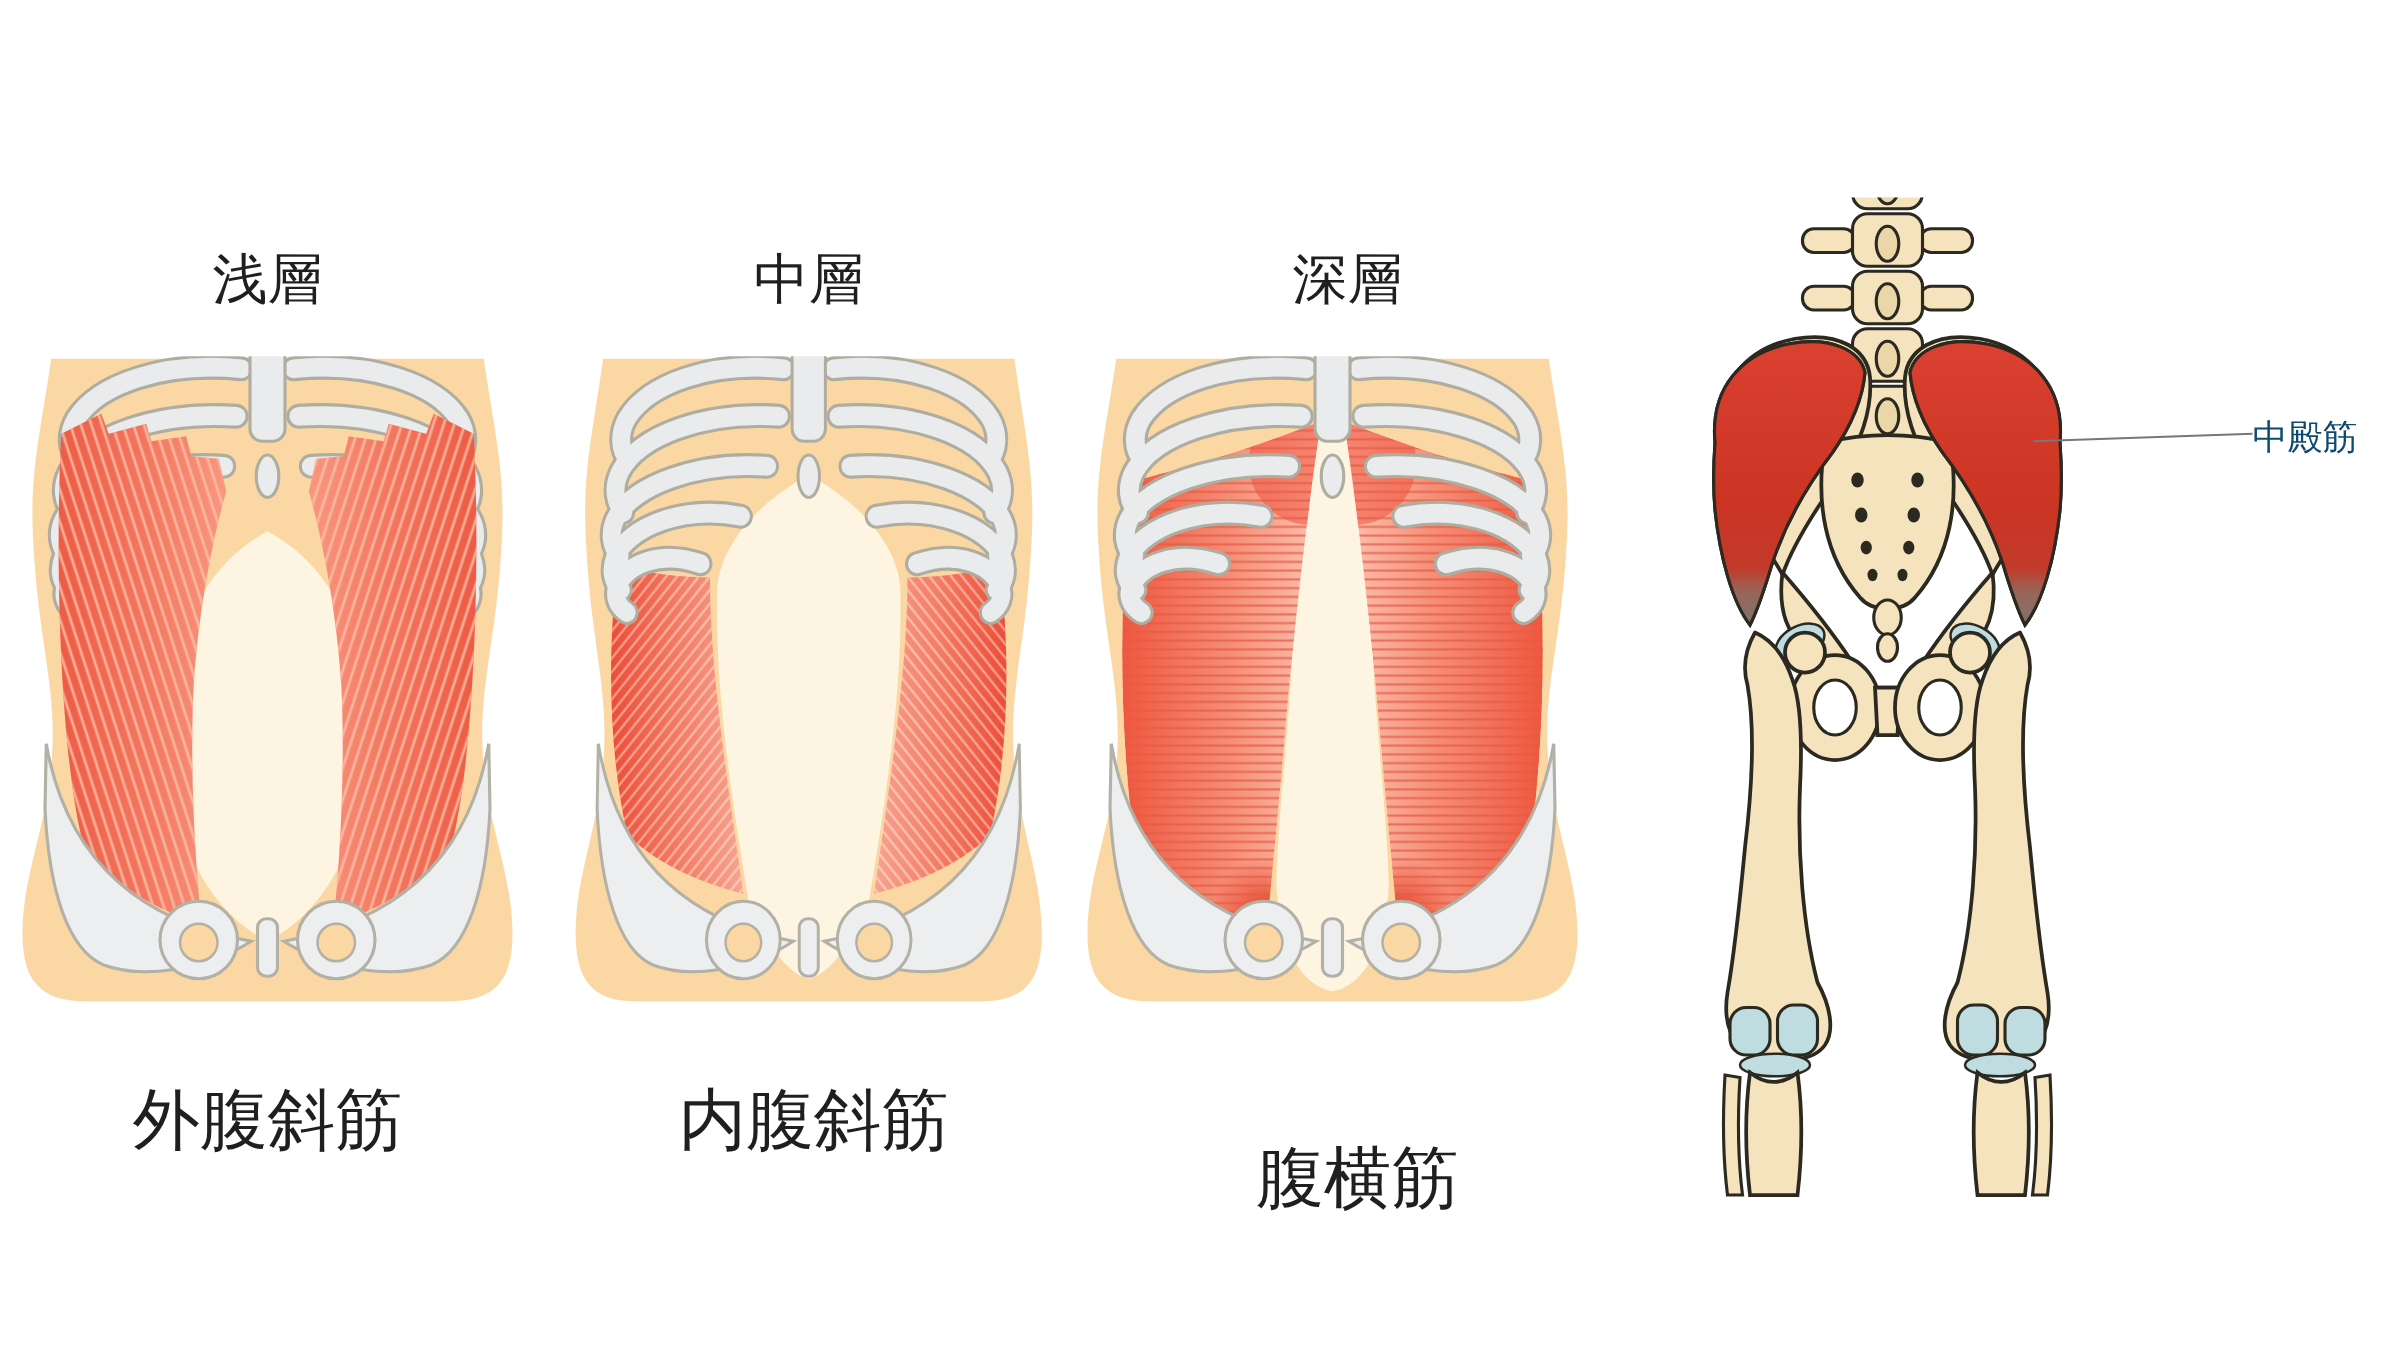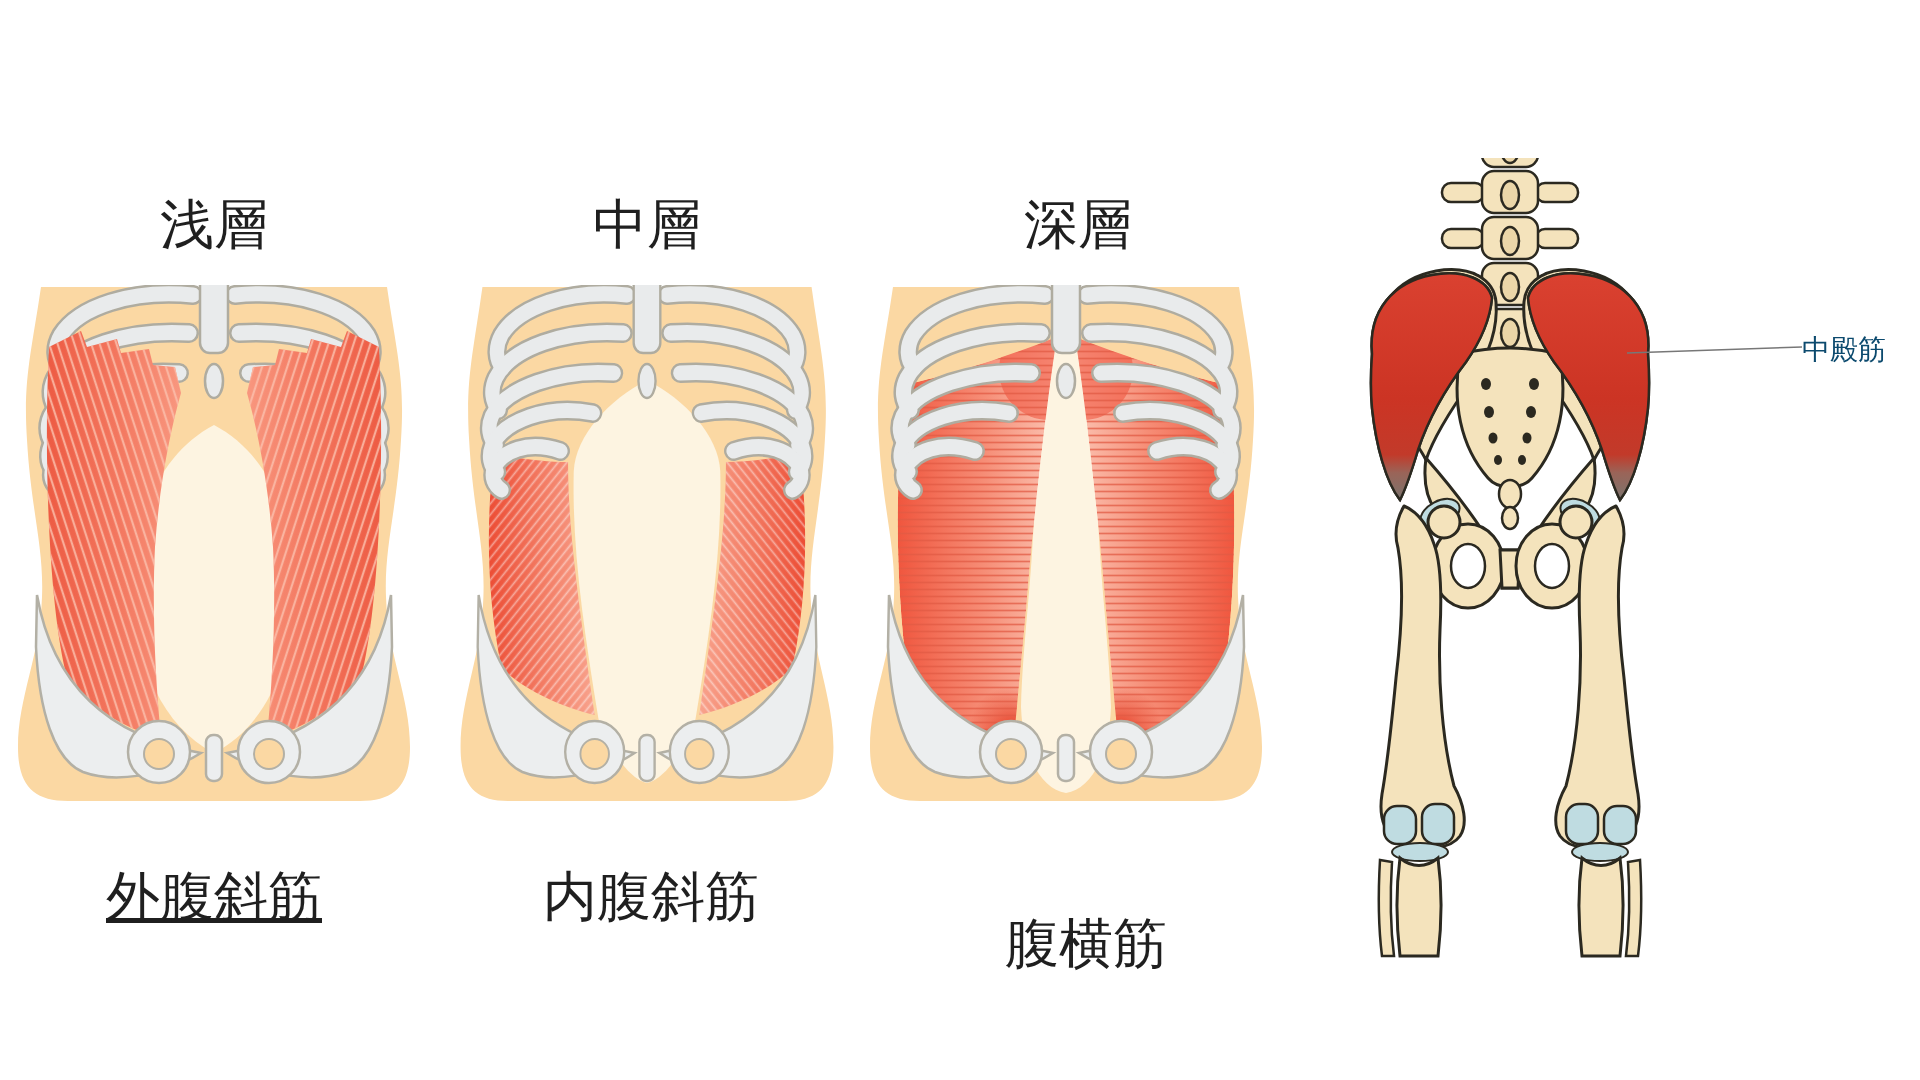--- a/index.html
+++ b/index.html
@@ -3,21 +3,21 @@
 <meta charset="utf-8">
 <style>
   html,body{margin:0;padding:0;}
   body{
     width:1920px;height:1080px;position:relative;background:#ffffff;
     font-family:"Liberation Sans","DejaVu Sans",sans-serif;overflow:hidden;
   }
   .abs{position:absolute;}
   .layer-label{
     position:absolute;top:196px;height:56px;line-height:56px;
-    font-size:54px;font-weight:500;color:#1f1f1f;text-align:center;
+    font-size:44px;font-weight:500;color:#1f1f1f;text-align:center;
   }
   .muscle-label{
     position:absolute;top:864px;height:64px;line-height:64px;
     font-size:54px;font-weight:500;color:#1f1f1f;text-align:center;
   }
   .annotation-label{
     position:absolute;left:1802px;top:333px;height:34px;line-height:34px;
     font-size:28px;font-weight:400;color:#0c4a6e;white-space:nowrap;
   }
   svg{display:block;}
@@ -198,21 +198,21 @@
     <use href="#ribset3" stroke="#AFACA0" stroke-width="20"></use>
     <use href="#ribset3" stroke="#E9EBEC" stroke-width="15"></use>
     <use href="#ribset3" transform="translate(410,0) scale(-1,1)" stroke="#AFACA0" stroke-width="20"></use>
     <use href="#ribset3" transform="translate(410,0) scale(-1,1)" stroke="#E9EBEC" stroke-width="15"></use>
     <rect x="191" y="-10" width="28" height="78" rx="10" fill="#E9EBEC" stroke="#AFACA0" stroke-width="2.5"></rect>
     <ellipse cx="205" cy="96" rx="9" ry="17" fill="#E9EBEC" stroke="#AFACA0" stroke-width="2.5"></ellipse>
   </g>
   <use href="#pelvis3"></use>
 </svg>
 
-<div class="muscle-label" style="left:8px;width:412px;text-decoration:underline;">外腹斜筋</div>
+<div class="muscle-label" style="left:8px;width:412px;">外腹斜筋</div>
 <div class="muscle-label" style="left:456px;width:390px;">内腹斜筋</div>
 <div class="muscle-label" style="left:880px;width:412px;margin-top:47px;">腹横筋</div>
 
 <svg class="abs" style="left:1340px;top:158px;" width="380" height="800" viewBox="0 0 380 800" aria-label="pelvis skeleton illustration">
   <defs>
     <linearGradient id="ggrad" x1="0" y1="0" x2="0" y2="1">
       <stop offset="0" stop-color="#DA4130"></stop>
         <stop offset="0.55" stop-color="#CC3424"></stop>
       <stop offset="0.8" stop-color="#C23A2A"></stop>
         <stop offset="0.88" stop-color="#9A6458"></stop>

